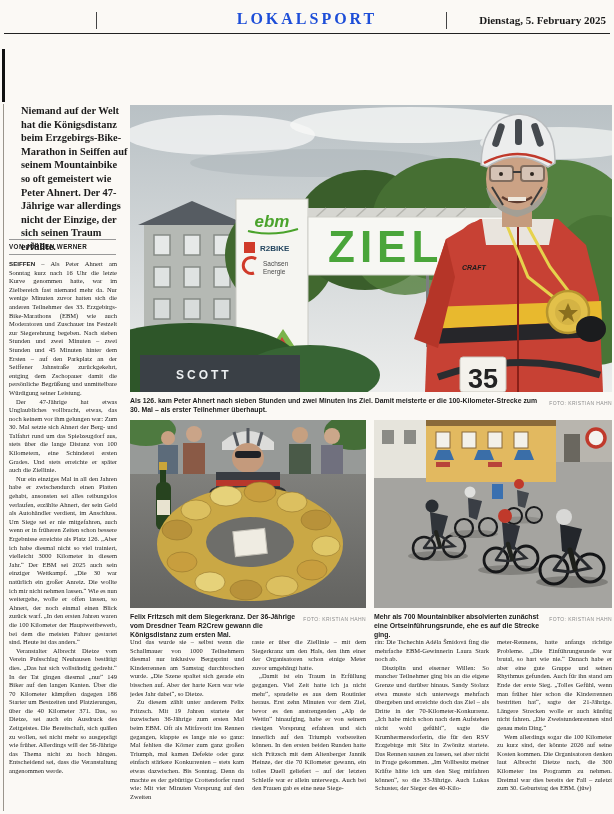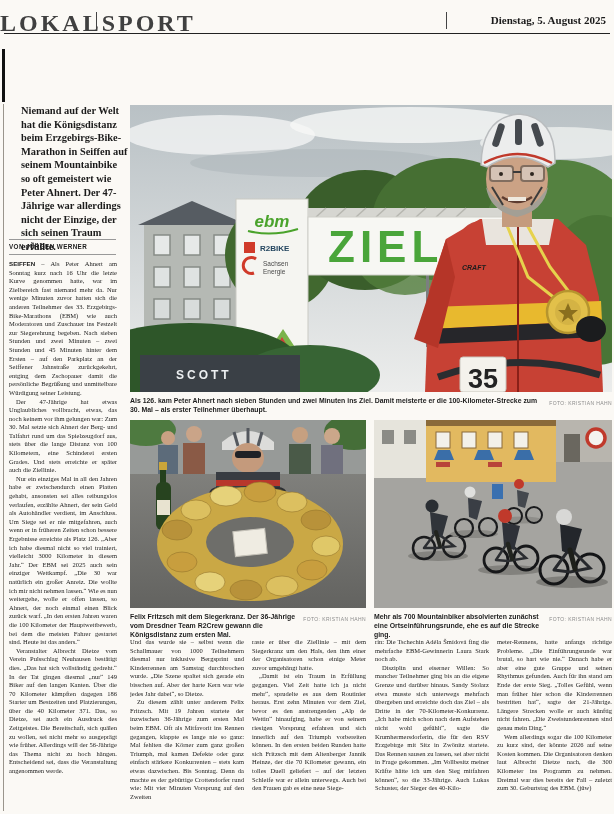--- a/index.html
+++ b/index.html
@@ -1,20 +1,20 @@
 <!DOCTYPE html>
 <html lang="de"><head>
 <meta charset="utf-8">
 <style>
   html,body{margin:0;padding:0;background:#e9e7e2;}
   .page{position:relative;width:614px;height:814px;background:#fbf9f5;overflow:hidden;
         font-family:"Liberation Serif",serif;color:#1b1b1b;}
   
-  .section-label{position:absolute;top:10px;left:0;right:0;
-        font-size:24px;font-weight:bold;letter-spacing:3px;color:#404040;}
+  .section-label{position:absolute;top:10px;left:0;right:0;text-align:center;
+        font-size:16px;font-weight:bold;letter-spacing:3px;color:#1d4ed8;}
   .masthead-date{position:absolute;top:14px;right:8px;font-size:11px;font-weight:bold;}
   .hdiv{position:absolute;top:12px;width:1px;height:17px;background:#444;}
   .hdiv.l{left:96px}.hdiv.r{left:446px}
   .header-rule{position:absolute;top:33px;left:4px;right:4px;height:1px;background:#222;}
   
   .headline-bar{position:absolute;left:2px;top:49px;width:3px;height:53px;background:#111;}
   .left-rule{position:absolute;left:3px;top:104px;bottom:3px;width:1px;background:#9a958c;}
   .headline{position:absolute;left:12px;top:44px;margin:0;font-size:34px;font-weight:bold;
         letter-spacing:-0.5px;white-space:nowrap;}
   
@@ -47,21 +47,21 @@
         margin-top:2.5px;margin-left:6px;}
 </style>
 </head>
 <body>
 
 <div class="page">
 
   <div class="hdiv l"></div>
   <div class="hdiv r"></div>
   <div class="section-label">LOKALSPORT</div>
-  <div class="masthead-date">Dienstag, 5. August 2025</div>
+  <div class="masthead-date">Dienstag, 5. February 2025</div>
   <div class="header-rule"></div>
 
   <div class="headline-bar"></div>
   <div class="left-rule"></div>
 
   <div class="lead">Niemand auf der Welt hat die Königsdistanz beim Erzgebirgs-Bike-Marathon in Seiffen auf seinem Mountainbike so oft gemeistert wie Peter Ahnert. Der 47-Jährige war allerdings nicht der Einzige, der sich seinen Traum erfüllte.</div>
   <div class="byline-block">VON JÜRGEN WERNER</div>
 
   <div class="col col1">
     <p><span class="dateline">SEIFFEN</span><span> – Als Peter Ahnert am Sonntag kurz nach 16 Uhr die letzte Kurve genommen hatte, war im Zielbereich fast niemand mehr da. Nur wenige Minuten zuvor hatten sich die anderen Teilnehmer des 33. Erzgebirgs-Bike-Marathons (EBM) wie auch Moderatoren und Zuschauer ins Festzelt zur Siegerehrung begeben. Nach sieben Stunden und zwei Minuten – zwei Stunden und 45 Minuten hinter dem Ersten – auf den Parkplatz an der Seiffener Jahnstraße zurückgekehrt, entging dem Zschopauer damit die persönliche Begrüßung und unmittelbare Würdigung seiner Leistung.</span></p>

